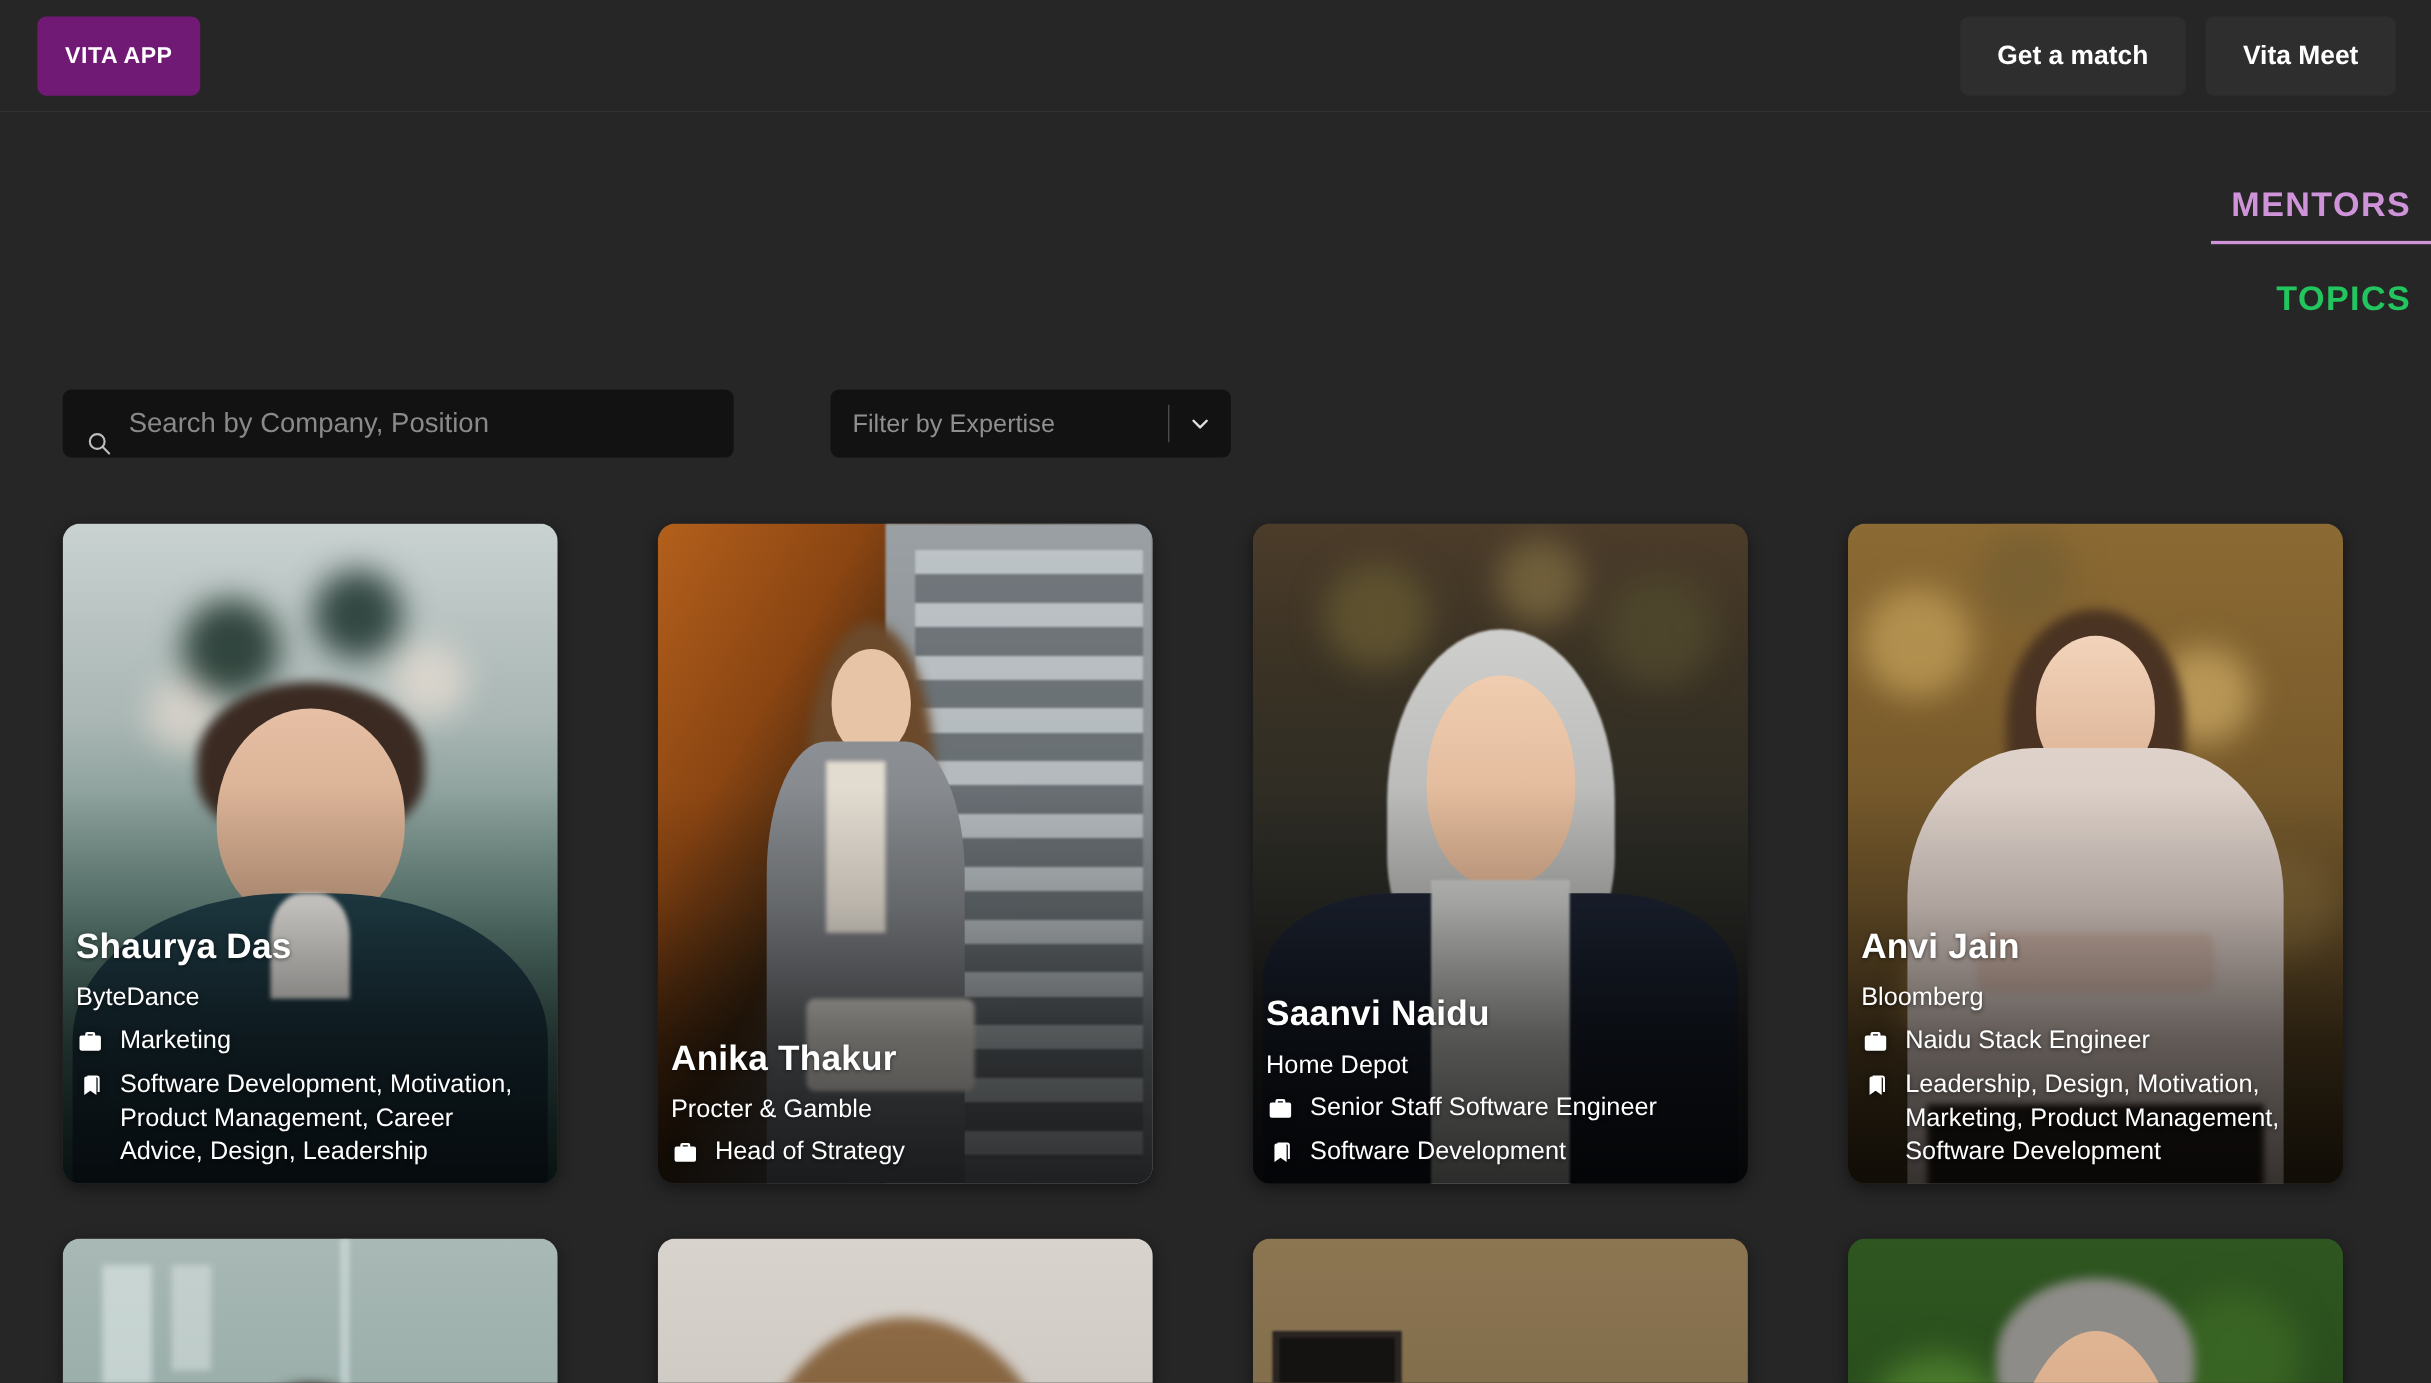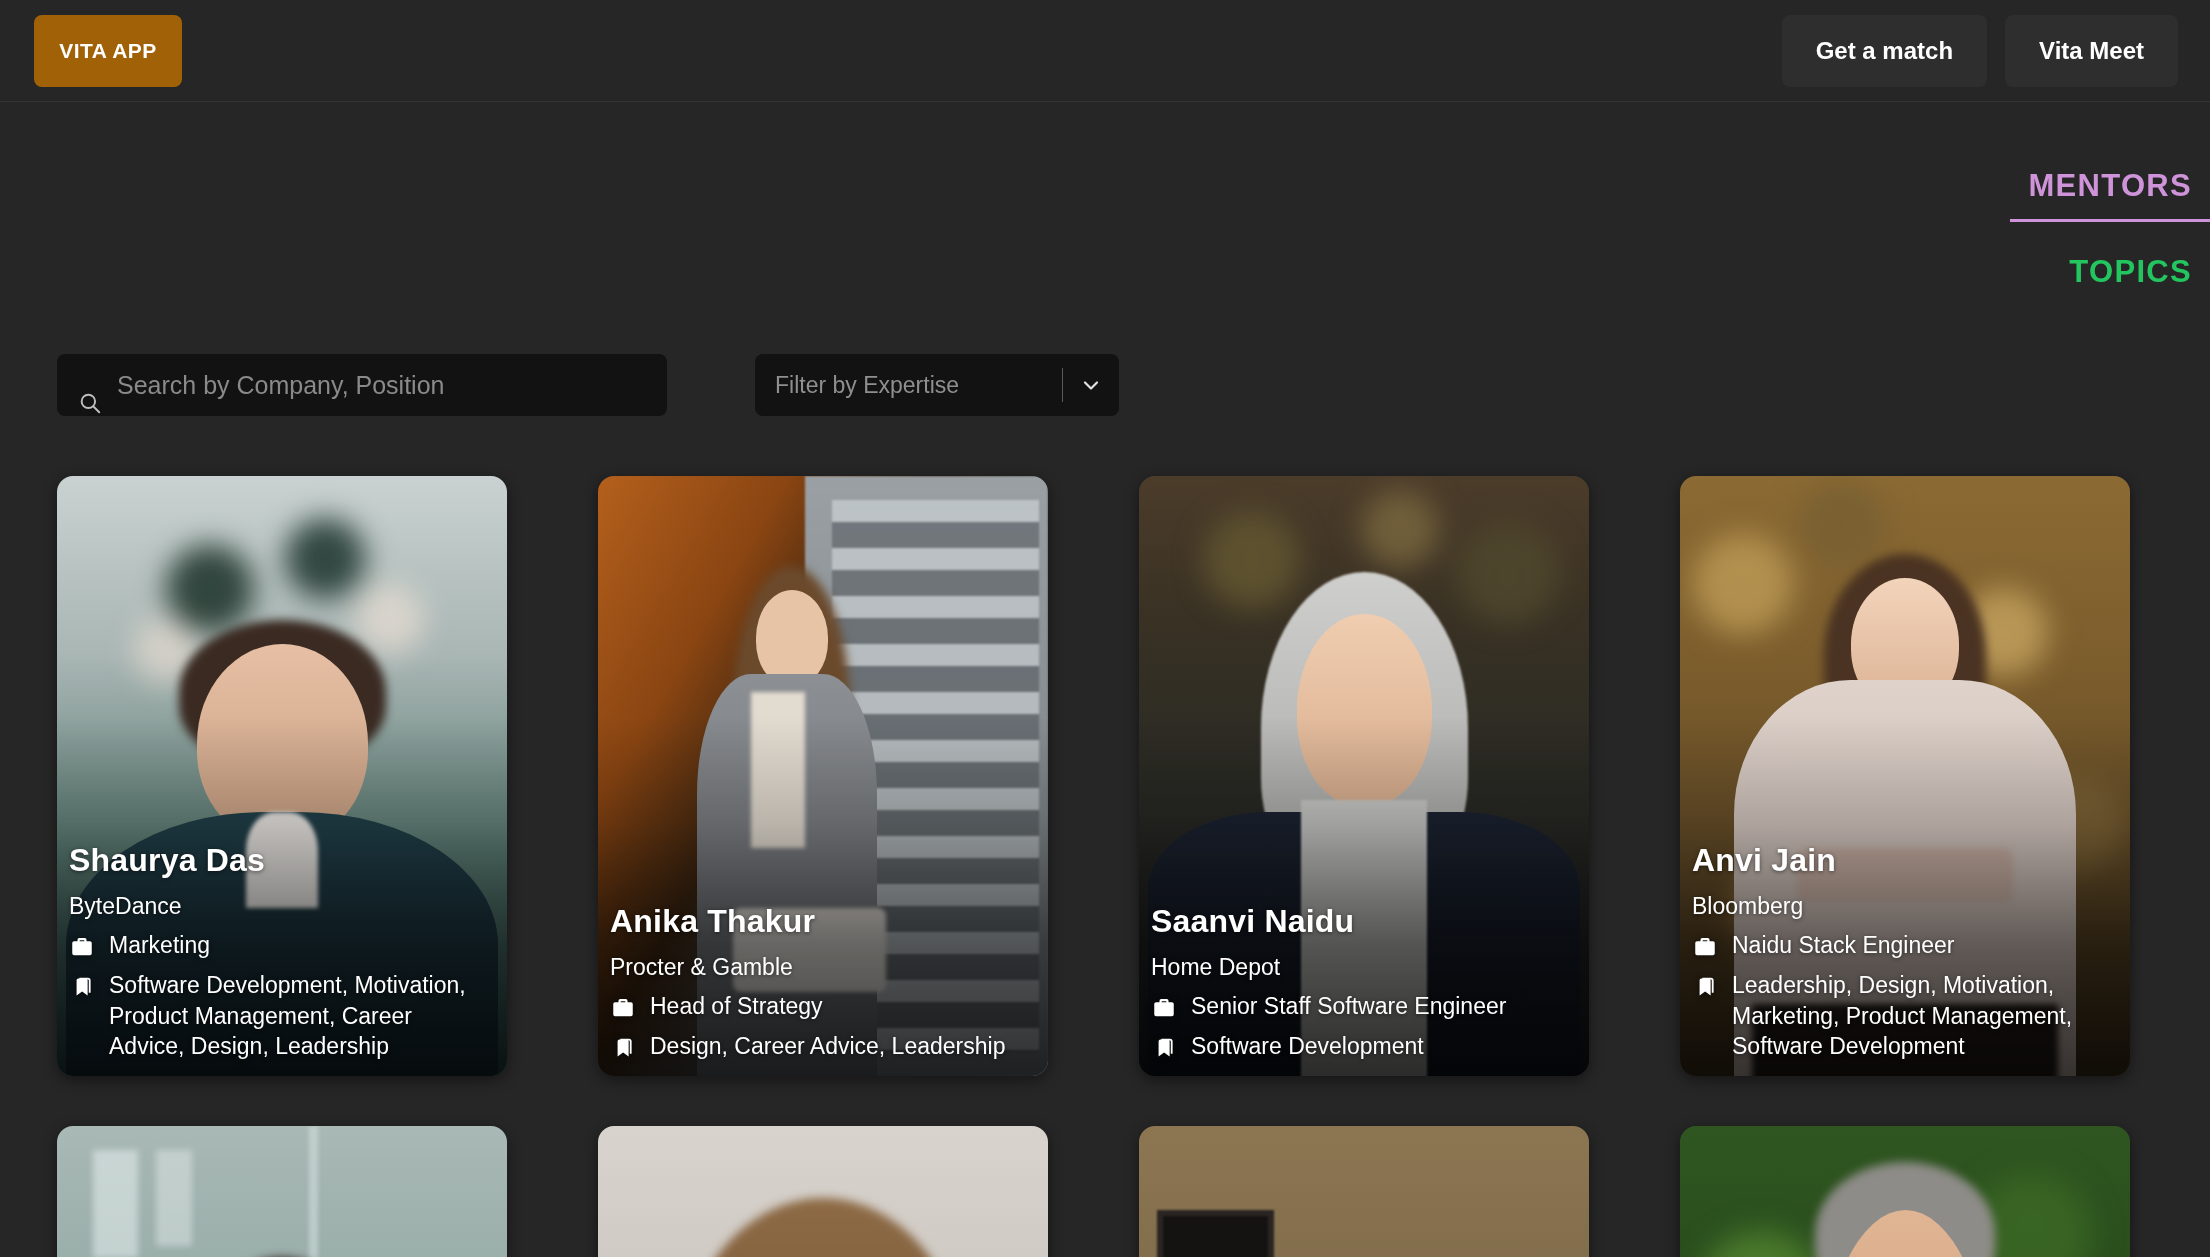--- a/index.html
+++ b/index.html
@@ -19,21 +19,21 @@
     width: 100%;
     background: #262626;
     border-bottom: 1px solid #333333;
     display: flex;
     align-items: center;
   }
   .brand-btn {
     margin-left: 34px;
     width: 148px;
     height: 72px;
-    background: #a16207;
+    background: #701a75;
     border: none;
     border-radius: 8px;
     color: #ffffff;
     font-size: 21px;
     font-weight: bold;
     letter-spacing: 0.5px;
     cursor: pointer;
     display: flex;
     align-items: center;
     justify-content: center;
@@ -342,29 +342,20 @@
       <div class="card-name">Anika Thakur</div>
       <div class="card-company">Procter &amp; Gamble</div>
       <div class="card-line">
         <span class="card-ico">
           <svg viewBox="0 0 24 24" width="26" height="26" fill="currentColor">
             <path d="M9.5 3.8h5A1.7 1.7 0 0 1 16.2 5.5v1.2h3.1A1.7 1.7 0 0 1 21 8.4v9.4a1.7 1.7 0 0 1-1.7 1.7H4.7A1.7 1.7 0 0 1 3 17.8V8.4a1.7 1.7 0 0 1 1.7-1.7h3.1V5.5A1.7 1.7 0 0 1 9.5 3.8Zm.4 2.9h4.2V5.7H9.9Z"></path>
           </svg>
         </span>
         <span class="card-text">Head of Strategy</span>
       </div>
-      <div class="card-line">
-        <span class="card-ico">
-          <svg viewBox="0 0 24 24" width="26" height="26" fill="none" stroke="currentColor" stroke-width="1.7">
-            <path d="M16.8 4.2H8.6a1.6 1.6 0 0 0-1.6 1.6v14l5.1-3.6 5.1 3.6v-14a1.6 1.6 0 0 0-1.6-1.6Z" fill="currentColor" stroke="none"></path>
-            <path d="M9.6 4.2h7.9a1.6 1.6 0 0 1 1.6 1.6v11.4"></path>
-          </svg>
-        </span>
-        <span class="card-text">Design, Career Advice, Leadership</span>
-      </div>
     </div>
   </div>
 
   <div class="card">
     <div class="card-photo">
       <div class="ph">
         <div class="bg" style="background:linear-gradient(180deg,#4c3c2a 0%,#3a3224 22%,#2a2a24 50%,#14161c 100%)"></div>
         <div class="blur" style="position:absolute;left:0;top:0;width:100%;height:40%;background:radial-gradient(circle at 25% 35%, rgba(96,84,48,.9) 0 12%, transparent 14%),radial-gradient(circle at 58% 22%, rgba(120,102,62,.85) 0 11%, transparent 13%),radial-gradient(circle at 82% 40%, rgba(78,70,44,.9) 0 12%, transparent 14%)"></div>
         <div style="position:absolute;left:27%;top:16%;width:46%;height:52%;background:linear-gradient(180deg,#cfcfcd,#a6a6a4);border-radius:50% 50% 34% 34%;filter:blur(1px)"></div>
         <div class="head" style="left:35%;top:23%;width:30%;height:32%;background:linear-gradient(180deg,#f0cdb0,#d9ae8e)"></div>

